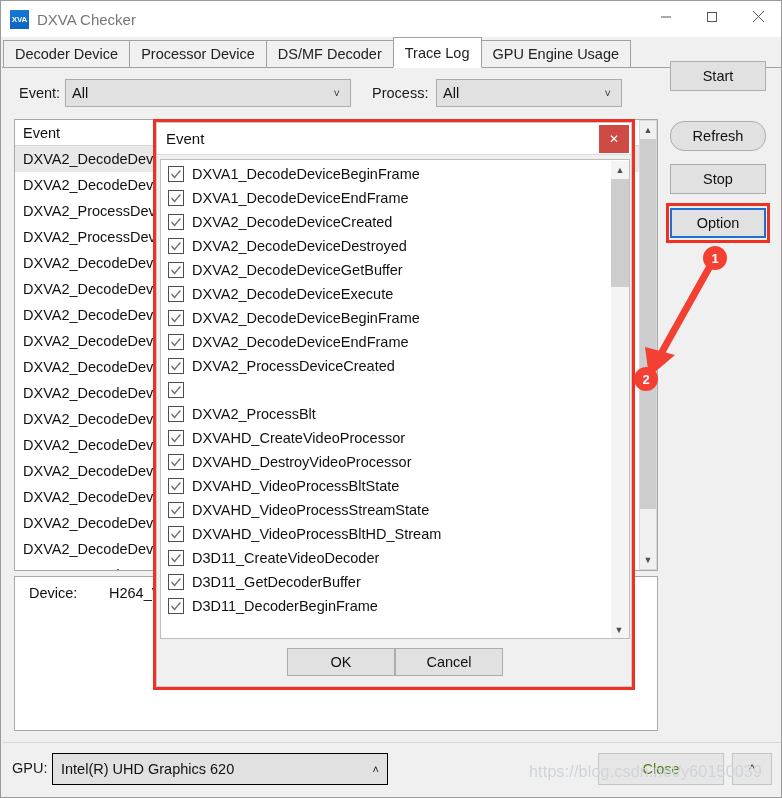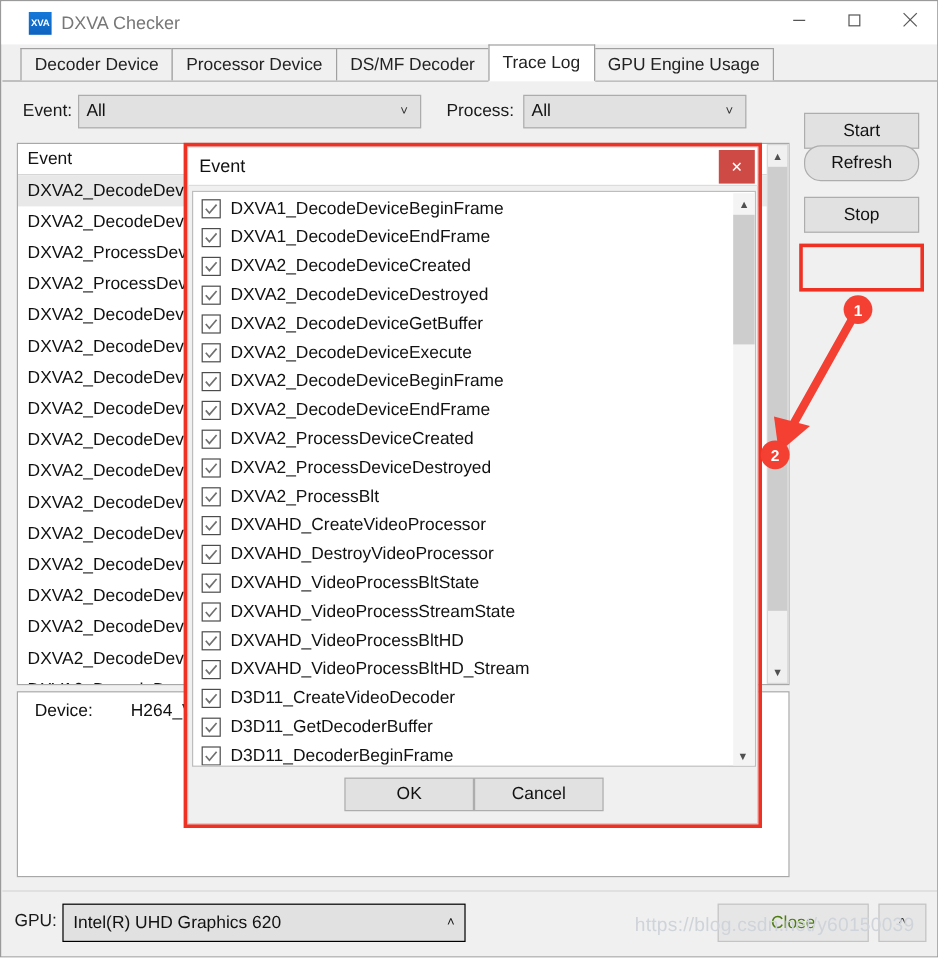--- a/index.html
+++ b/index.html
@@ -15,21 +15,21 @@
     width: 782px; height: 798px;
     background: #f0f0f0;
     border: 1px solid #9a9a9a;
     overflow: hidden;
   }
 
   
   .titlebar {
     position: absolute; left: 0; top: 0; width: 780px; height: 36px;
     background: #ffffff;
-    display: flex; align-items: center; padding-left: 14px;
+    display: flex; align-items: center;
   }
   .app-icon {
     width: 19px; height: 19px; margin-left: 9px; margin-right: 8px;
     background: linear-gradient(180deg,#1478d8 0%,#0f63c0 100%);
     color: #fff; font-size: 8px; font-weight: bold;
     display: flex; align-items: center; justify-content: center;
     letter-spacing: -0.2px;
   }
   .app-title {
     font-size: 15px; color: #777777;
@@ -40,21 +40,21 @@
     color: #555; font-size: 14px;
   }
   .win-btn svg { display:block; }
 
   
   .tabstrip {
     position: absolute; left: 1px; top: 37px; width: 779px; height: 30px;
     background: #f0f0f0;
     border-bottom: 1px solid #a0a0a0;
     display: flex; align-items: flex-end;
-    padding-left: 15px;
+    padding-left: 1px;
   }
   .tab {
     height: 27px; padding: 0 11px;
     display: flex; align-items: center;
     font-size: 14.5px; color: #222;
     background: #f0f0f0;
     border: 1px solid #a0a0a0;
     border-bottom: none;
     margin-right: -1px;
   }
@@ -80,21 +80,21 @@
   #process-label { position: absolute; left: 371px; top: 84px; }
   #process-combo { position: absolute; left: 435px; top: 78px; width: 186px; }
 
   
   .btn {
     background: #e1e1e1; border: 1px solid #adadad;
     font-size: 14.5px; color: #111;
     display: flex; align-items: center; justify-content: center;
   }
   .rbtn { position: absolute; left: 669px; width: 96px; height: 30px; }
-  #btn-start   { top: 93px; }
+  #btn-start   { top: 60px; }
   #btn-refresh { top: 120px; border-radius: 14px; }
   #btn-stop    { top: 163px; }
   #btn-option  {
     top: 207px; border: 2px solid #1f6fd0;
   }
   .option-hl {
     position: absolute; left: 665px; top: 202px; width: 104px; height: 40px;
     border: 3px solid #ef3124; pointer-events: none;
   }
 
@@ -271,20 +271,21 @@
 
   <div class="lbl" id="process-label">Process:</div>
   <div class="combo" id="process-combo">
     <span class="cv">All</span>
     <span class="chev">˅</span>
   </div>
 
   <div class="btn rbtn" id="btn-start">Start</div>
   <div class="btn rbtn" id="btn-refresh">Refresh</div>
   <div class="btn rbtn" id="btn-stop">Stop</div>
+  <div class="btn rbtn" id="btn-option">Option</div>
   <div class="option-hl"></div>
 
   <div class="listbox">
     <div class="list-header">Event</div>
     <div class="list-rows" id="trace-rows">
         <div class="list-row sel">DXVA2_DecodeDevi</div>
         <div class="list-row">DXVA2_DecodeDevi</div>
         <div class="list-row">DXVA2_ProcessDevi</div>
         <div class="list-row">DXVA2_ProcessDevi</div>
         <div class="list-row">DXVA2_DecodeDevi</div>
@@ -398,21 +399,20 @@
               </svg>
             </span>
             <span>DXVA2_ProcessDeviceCreated</span>
           </div>
           <div class="chk-row">
             <span class="cbox">
               <svg width="12" height="12" viewBox="0 0 12 12">
                 <polyline points="1.5,6 4.5,9.5 10.5,2.5" fill="none" stroke="#707070" stroke-width="1.4"></polyline>
               </svg>
             </span>
-            <span>DXVA2_ProcessDeviceDestroyed</span>
           </div>
           <div class="chk-row">
             <span class="cbox">
               <svg width="12" height="12" viewBox="0 0 12 12">
                 <polyline points="1.5,6 4.5,9.5 10.5,2.5" fill="none" stroke="#707070" stroke-width="1.4"></polyline>
               </svg>
             </span>
             <span>DXVA2_ProcessBlt</span>
           </div>
           <div class="chk-row">
@@ -439,28 +439,20 @@
             </span>
             <span>DXVAHD_VideoProcessBltState</span>
           </div>
           <div class="chk-row">
             <span class="cbox">
               <svg width="12" height="12" viewBox="0 0 12 12">
                 <polyline points="1.5,6 4.5,9.5 10.5,2.5" fill="none" stroke="#707070" stroke-width="1.4"></polyline>
               </svg>
             </span>
             <span>DXVAHD_VideoProcessStreamState</span>
-          </div>
-          <div class="chk-row">
-            <span class="cbox">
-              <svg width="12" height="12" viewBox="0 0 12 12">
-                <polyline points="1.5,6 4.5,9.5 10.5,2.5" fill="none" stroke="#707070" stroke-width="1.4"></polyline>
-              </svg>
-            </span>
-            <span>DXVAHD_VideoProcessBltHD</span>
           </div>
           <div class="chk-row">
             <span class="cbox">
               <svg width="12" height="12" viewBox="0 0 12 12">
                 <polyline points="1.5,6 4.5,9.5 10.5,2.5" fill="none" stroke="#707070" stroke-width="1.4"></polyline>
               </svg>
             </span>
             <span>DXVAHD_VideoProcessBltHD_Stream</span>
           </div>
           <div class="chk-row">

